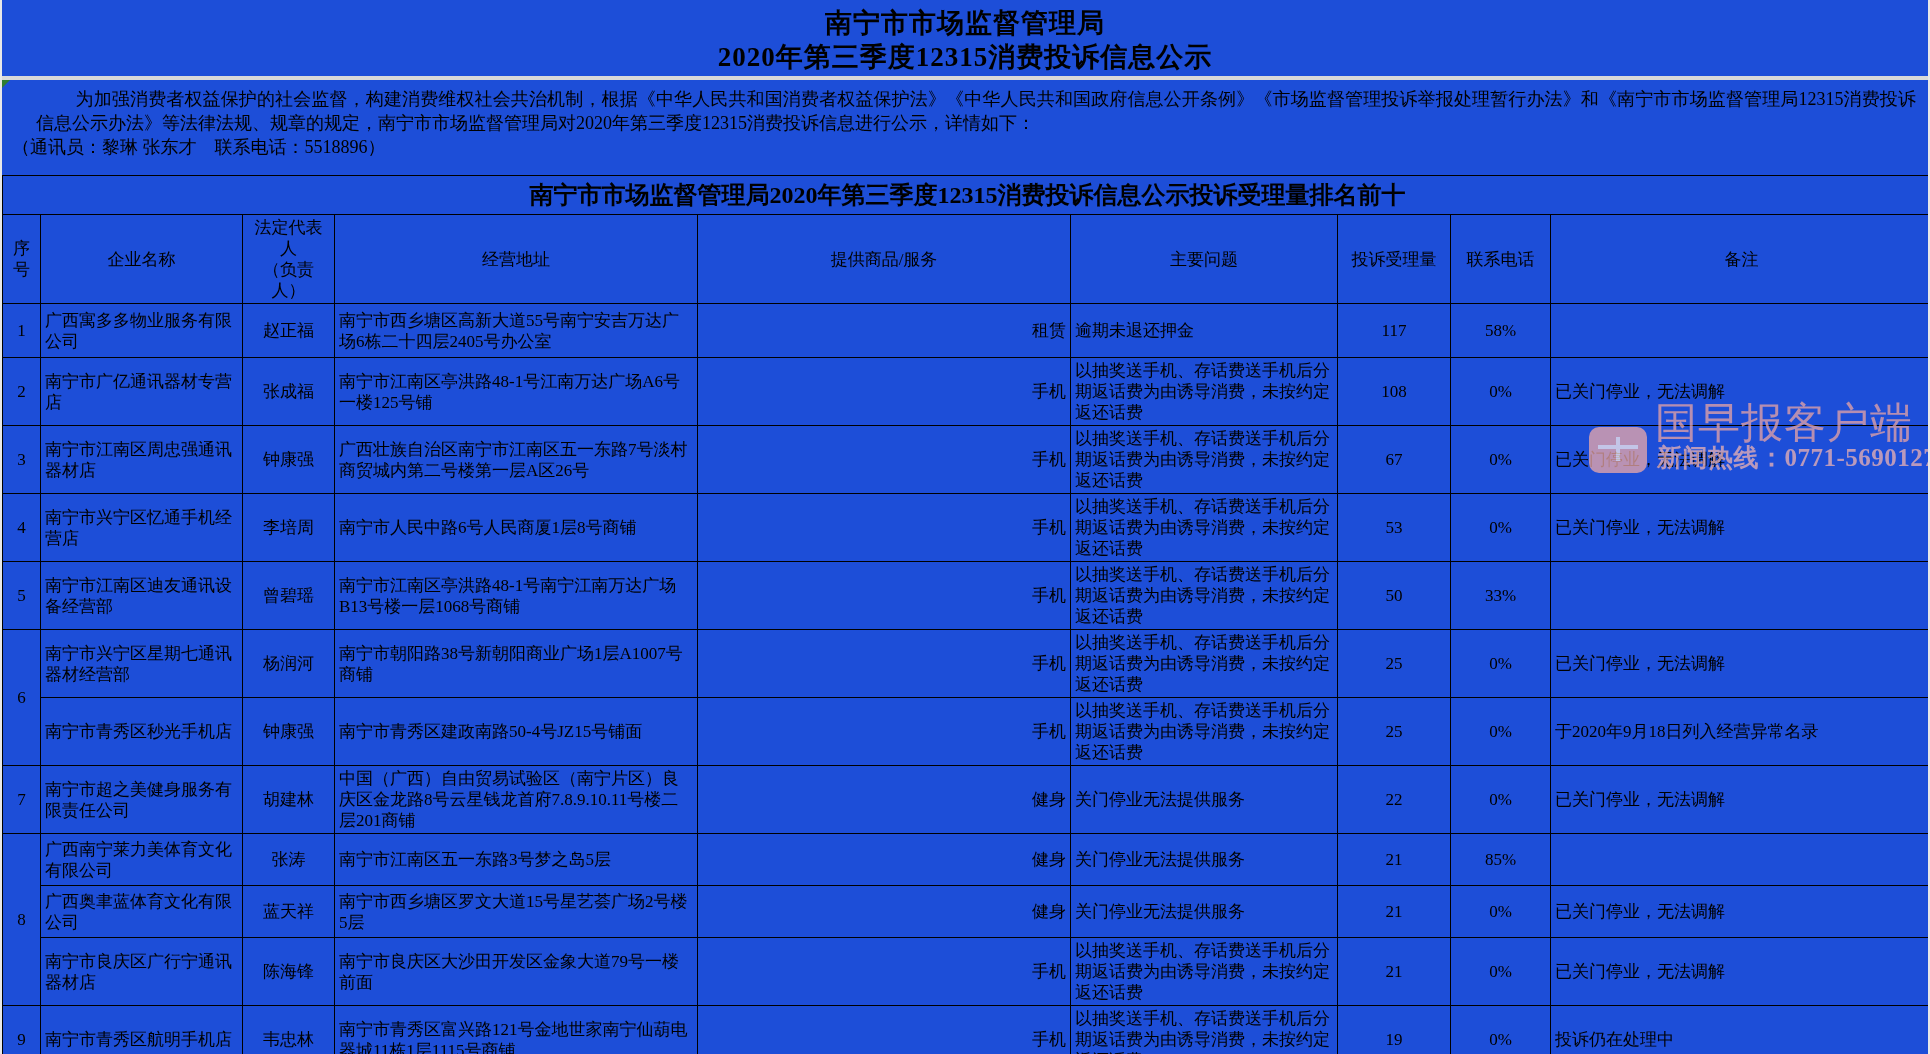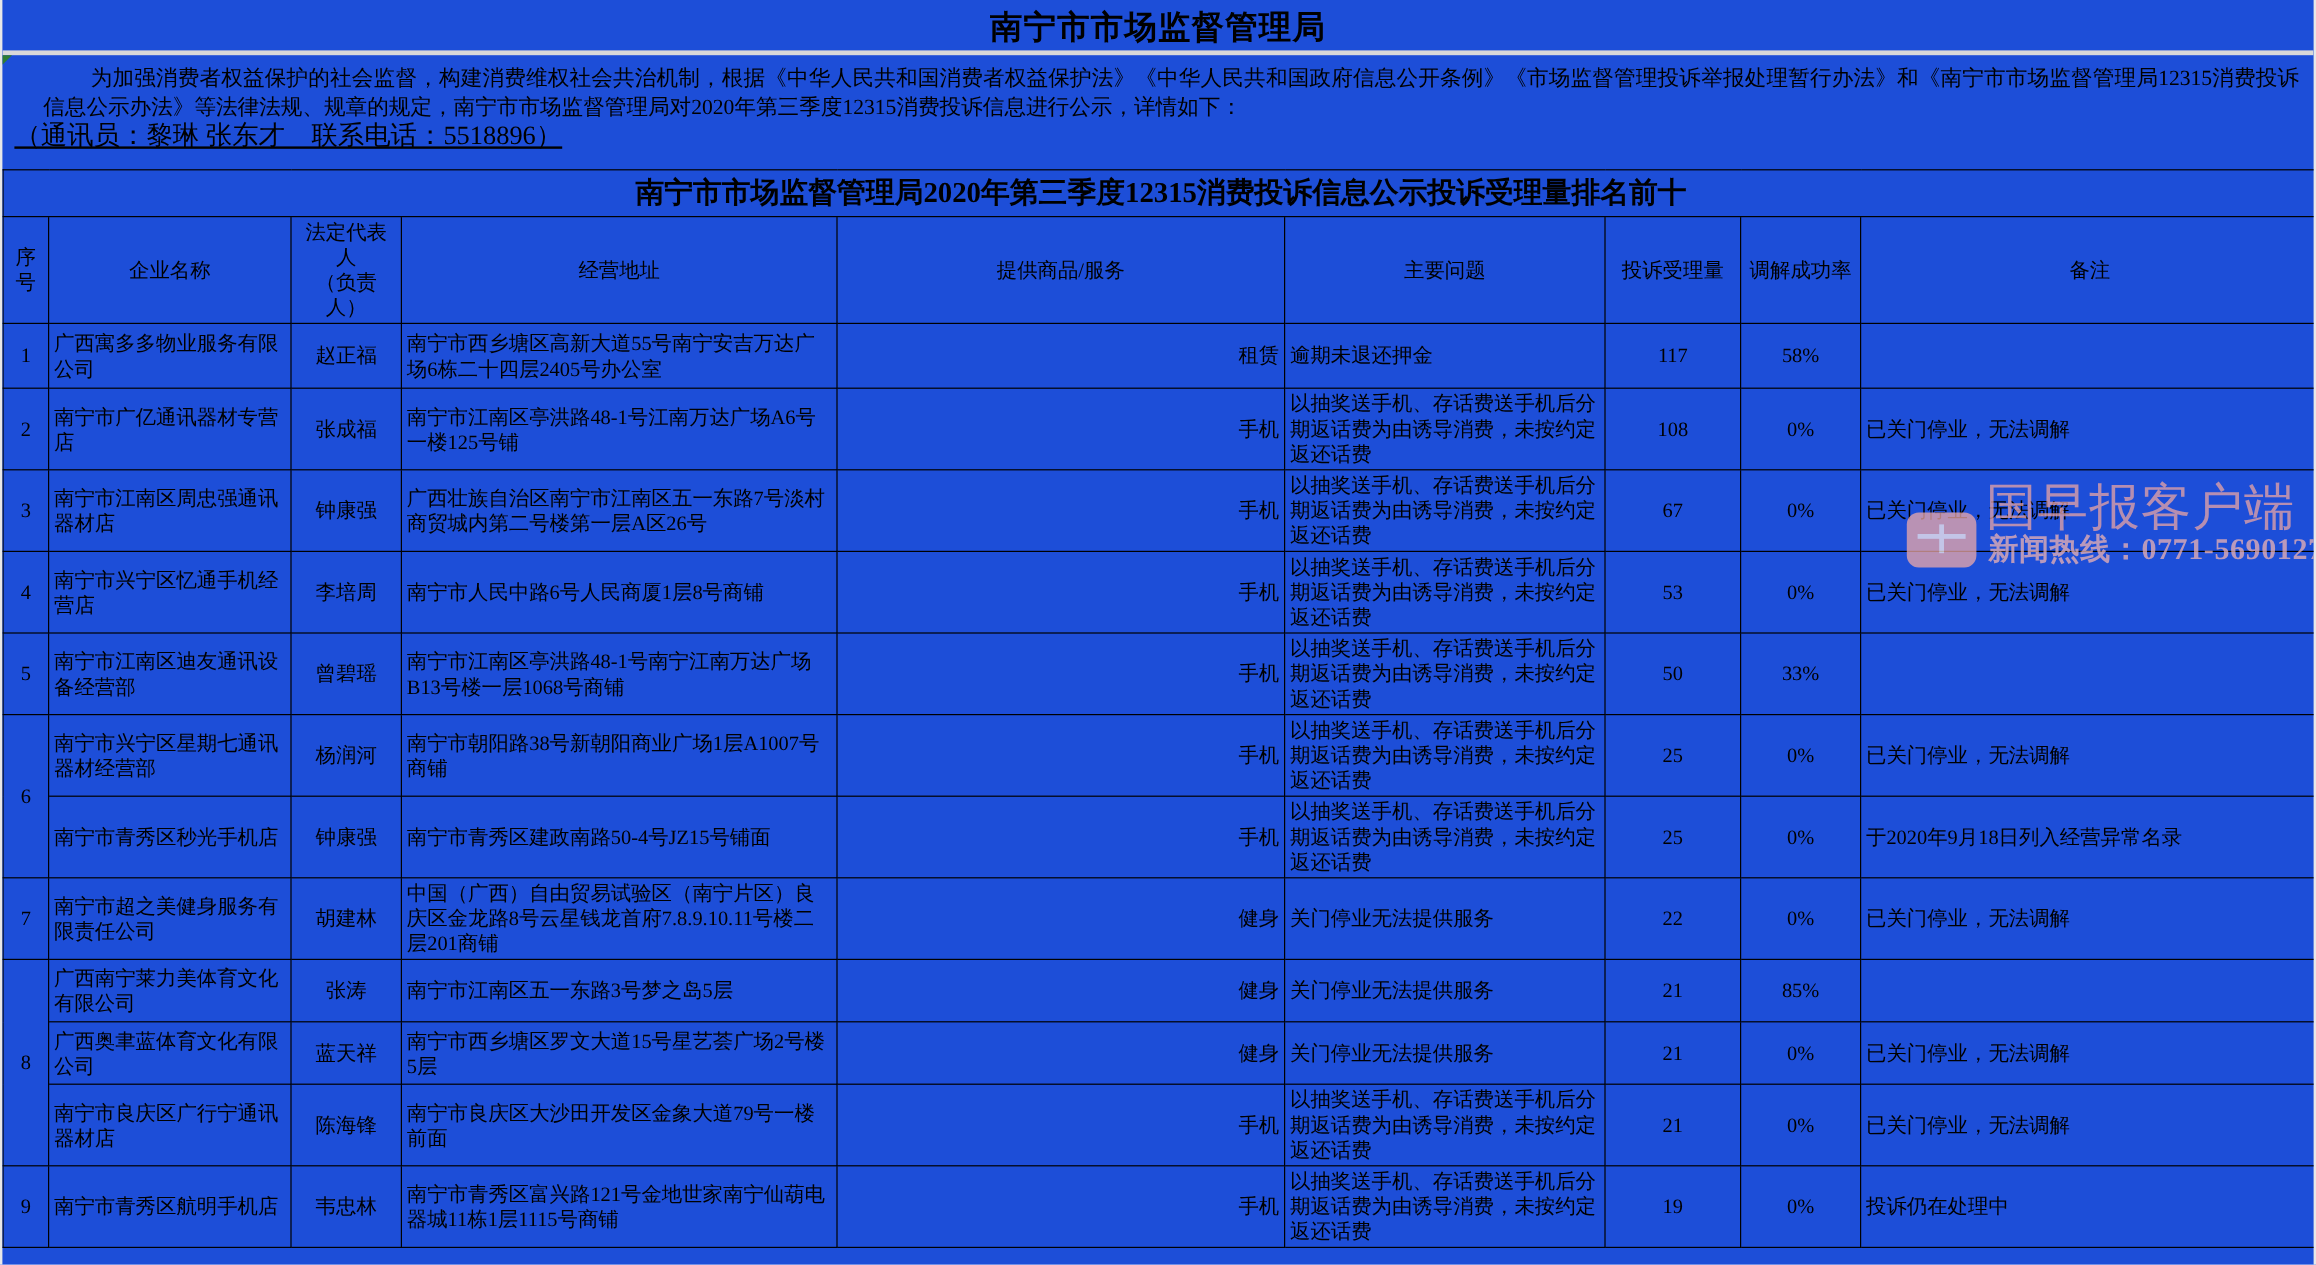--- a/index.html
+++ b/index.html
@@ -34,21 +34,21 @@
     border-top: 8px solid #2f7d32;
     border-right: 8px solid transparent;
   }
   .notice-paragraph {
     font-size: 18px;
     line-height: 24px;
     text-indent: 2.2em;
     text-align: justify;
     margin-left: 24px;
   }
-  .contact-line { font-size: 22px; line-height: 24px; text-decoration: underline; }
+  .contact-line { font-size: 18px; line-height: 24px; }
   table.main {
     margin-top: 16px;
     width: 1930px;
     border-collapse: collapse;
     table-layout: fixed;
   }
   table.main td, table.main th {
     border: 1px solid #000;
     font-weight: normal;
     font-size: 17px;
@@ -130,20 +130,21 @@
     white-space: nowrap;
   }
 </style>
 </head>
 <body>
 
 <div class="page">
 
   <div class="title-block">
     <div class="title-line">南宁市市场监督管理局</div>
+    <div class="title-line">2020年第三季度12315消费投诉信息公示</div>
   </div>
 
   <div class="notice-section">
     <div class="corner-marker"></div>
     <div class="notice-paragraph">为加强消费者权益保护的社会监督，构建消费维权社会共治机制，根据《中华人民共和国消费者权益保护法》《中华人民共和国政府信息公开条例》《市场监督管理投诉举报处理暂行办法》和《南宁市市场监督管理局12315消费投诉信息公示办法》等法律法规、规章的规定，南宁市市场监督管理局对2020年第三季度12315消费投诉信息进行公示，详情如下：</div>
     <div class="contact-line">（通讯员：黎琳 张东才　联系电话：5518896）</div>
   </div>
 
   <table class="main">
     <colgroup>
@@ -163,21 +164,21 @@
       </tr>
       <tr class="header-row">
         <th>序号</th>
         <th>企业名称</th>
         <th>法定代表人
 （负责人）</th>
         <th>经营地址</th>
         <th>提供商品/服务</th>
         <th>主要问题</th>
         <th>投诉受理量</th>
-        <th>调解成功率</th>
+        <th>联系电话</th>
         <th>备注</th>
       </tr>
     </thead>
     <tbody>
         <tr>
           <td class="c-no" rowspan="1">1</td>
           <td class="c-company">广西寓多多物业服务有限公司</td>
           <td class="c-rep">赵正福</td>
           <td class="c-address">南宁市西乡塘区高新大道55号南宁安吉万达广场6栋二十四层2405号办公室</td>
           <td class="c-goods">租赁</td>

